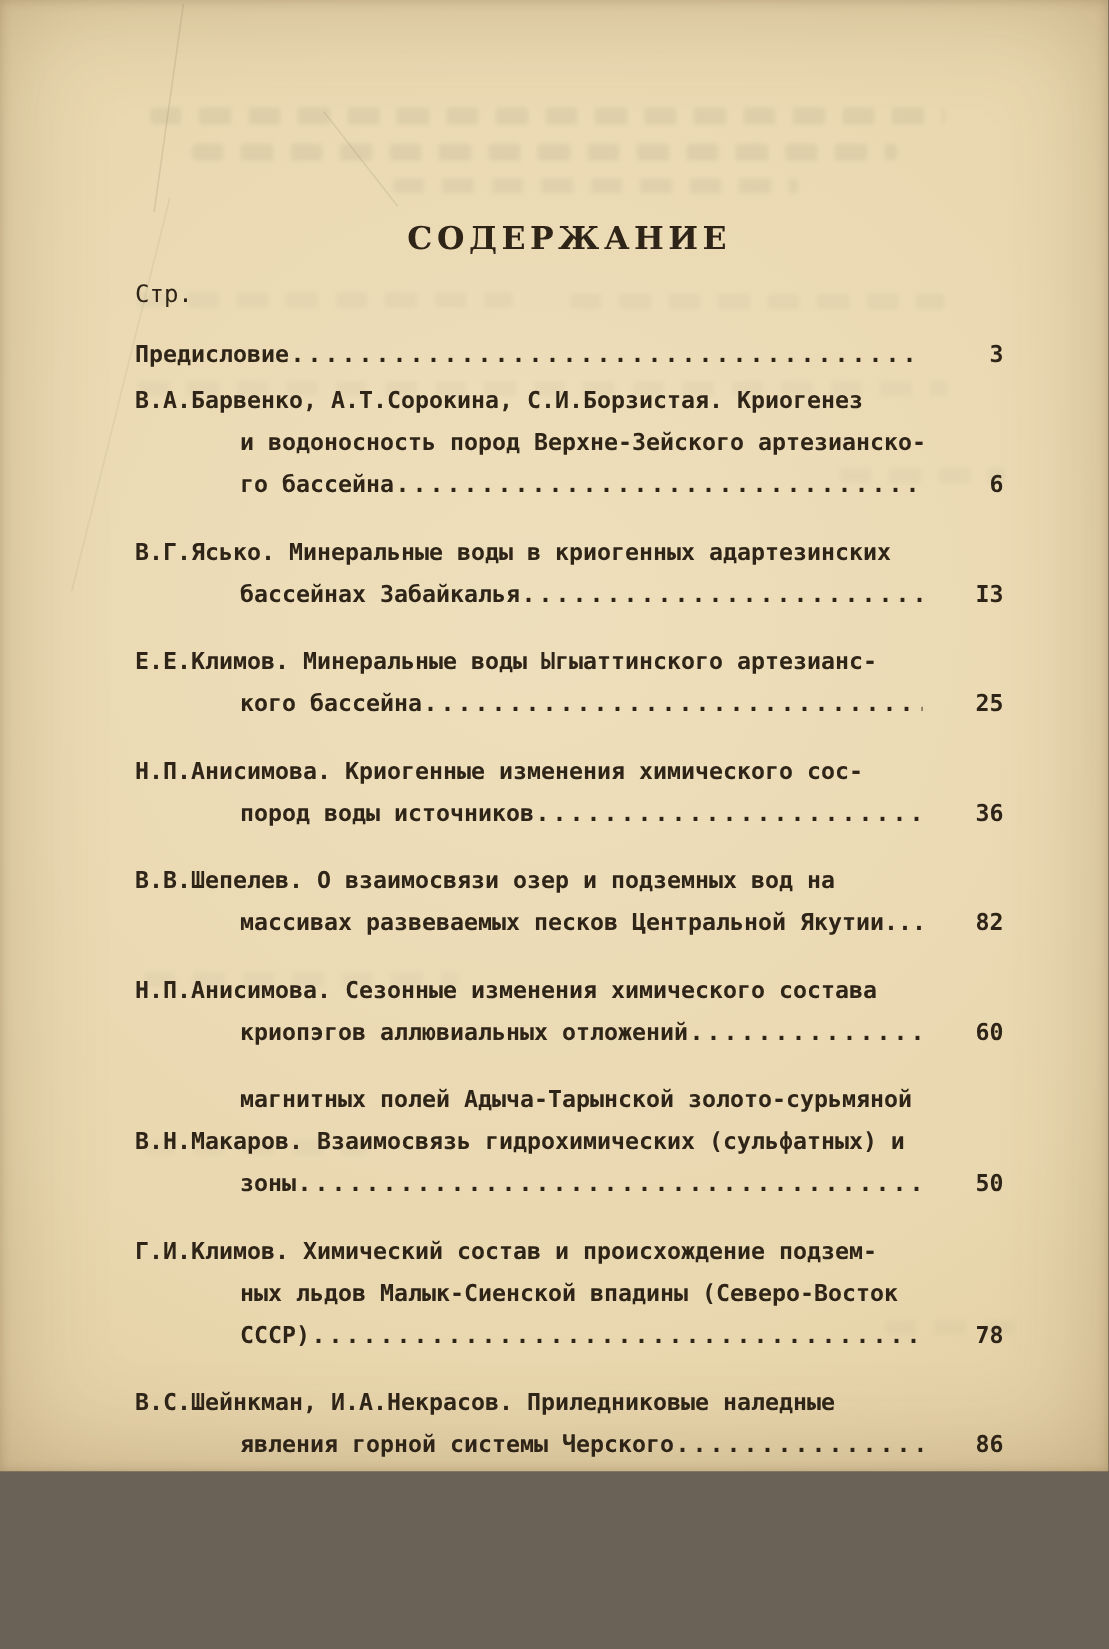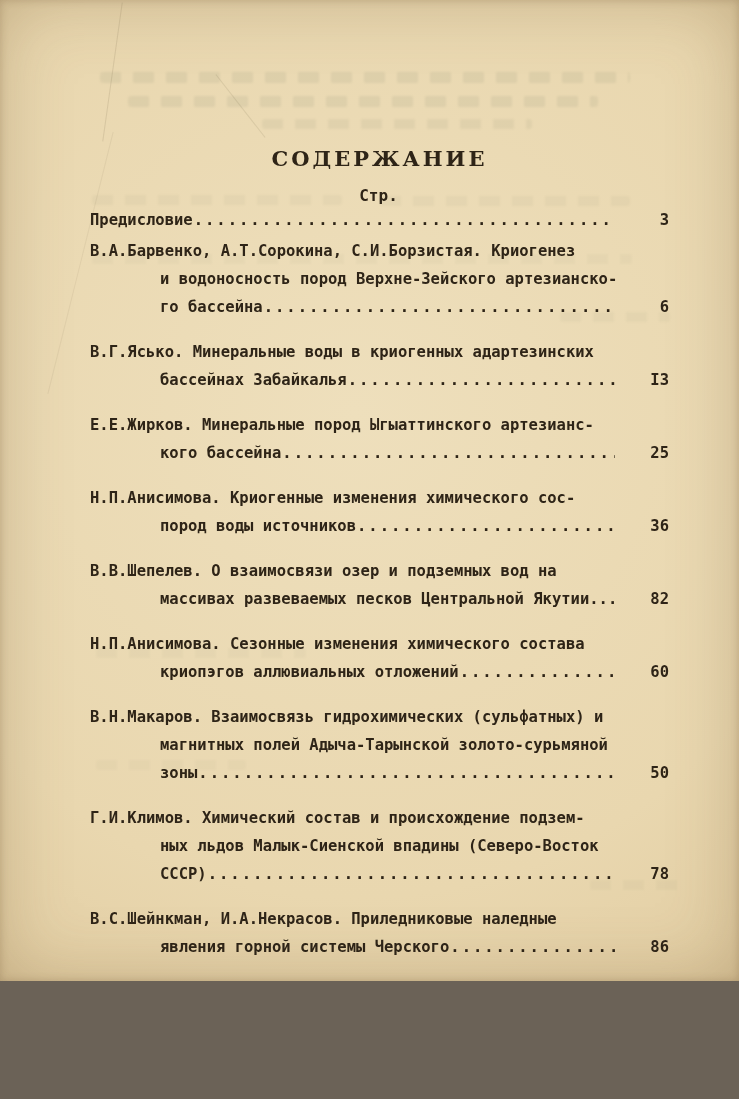--- a/index.html
+++ b/index.html
@@ -47,26 +47,26 @@
   .title {
     text-align:center;
     font-family:"DejaVu Serif", serif;
     font-weight:bold;
     font-size:21px;
     letter-spacing:3px;
     line-height:26px;
     margin:0 0 14px 0;
   }
   .page-col-header {
-    text-align:center;
-    font-weight:bold;
+    text-align:left;
+    font-weight:normal;
     font-size:16px;
     line-height:20px;
     padding-right:2px;
-    margin-bottom:0;
+    margin-bottom:16px;
   }
   .toc-list { }
   .entry {
     display:flex;
     margin-bottom:17px;
     font-weight:bold;
     font-size:15.5px;
   }
   .entry.preface { margin-bottom:3px; }
   .entry .lines { flex:1; min-width:0; }
@@ -145,21 +145,21 @@
             <div class="line cont lastline">
               <span class="ltext">бассейнах Забайкалья</span>
               <span class="dots">........................................................................................................................</span>
             </div>
           </div>
     <div class="pagenum">I3</div>
   </div>
 
   <div class="entry">
     <div class="lines">
-            <div class="line">Е.Е.Жирков. Минеральные пород Ыгыаттинского артезианс-</div>
+            <div class="line">Е.Е.Климов. Минеральные воды Ыгыаттинского артезианс-</div>
             <div class="line cont lastline">
               <span class="ltext">кого бассейна</span>
               <span class="dots">........................................................................................................................</span>
             </div>
           </div>
     <div class="pagenum">25</div>
   </div>
 
   <div class="entry">
     <div class="lines">
@@ -189,22 +189,22 @@
             <div class="line cont lastline">
               <span class="ltext">криопэгов аллювиальных отложений</span>
               <span class="dots">........................................................................................................................</span>
             </div>
           </div>
     <div class="pagenum">60</div>
   </div>
 
   <div class="entry">
     <div class="lines">
+            <div class="line cont">магнитных полей Адыча-Тарынской золото-сурьмяной</div>
             <div class="line">В.Н.Макаров. Взаимосвязь гидрохимических (сульфатных) и</div>
-            <div class="line cont">магнитных полей Адыча-Тарынской золото-сурьмяной</div>
             <div class="line cont lastline">
               <span class="ltext">зоны</span>
               <span class="dots">........................................................................................................................</span>
             </div>
           </div>
     <div class="pagenum">50</div>
   </div>
 
   <div class="entry">
     <div class="lines">

